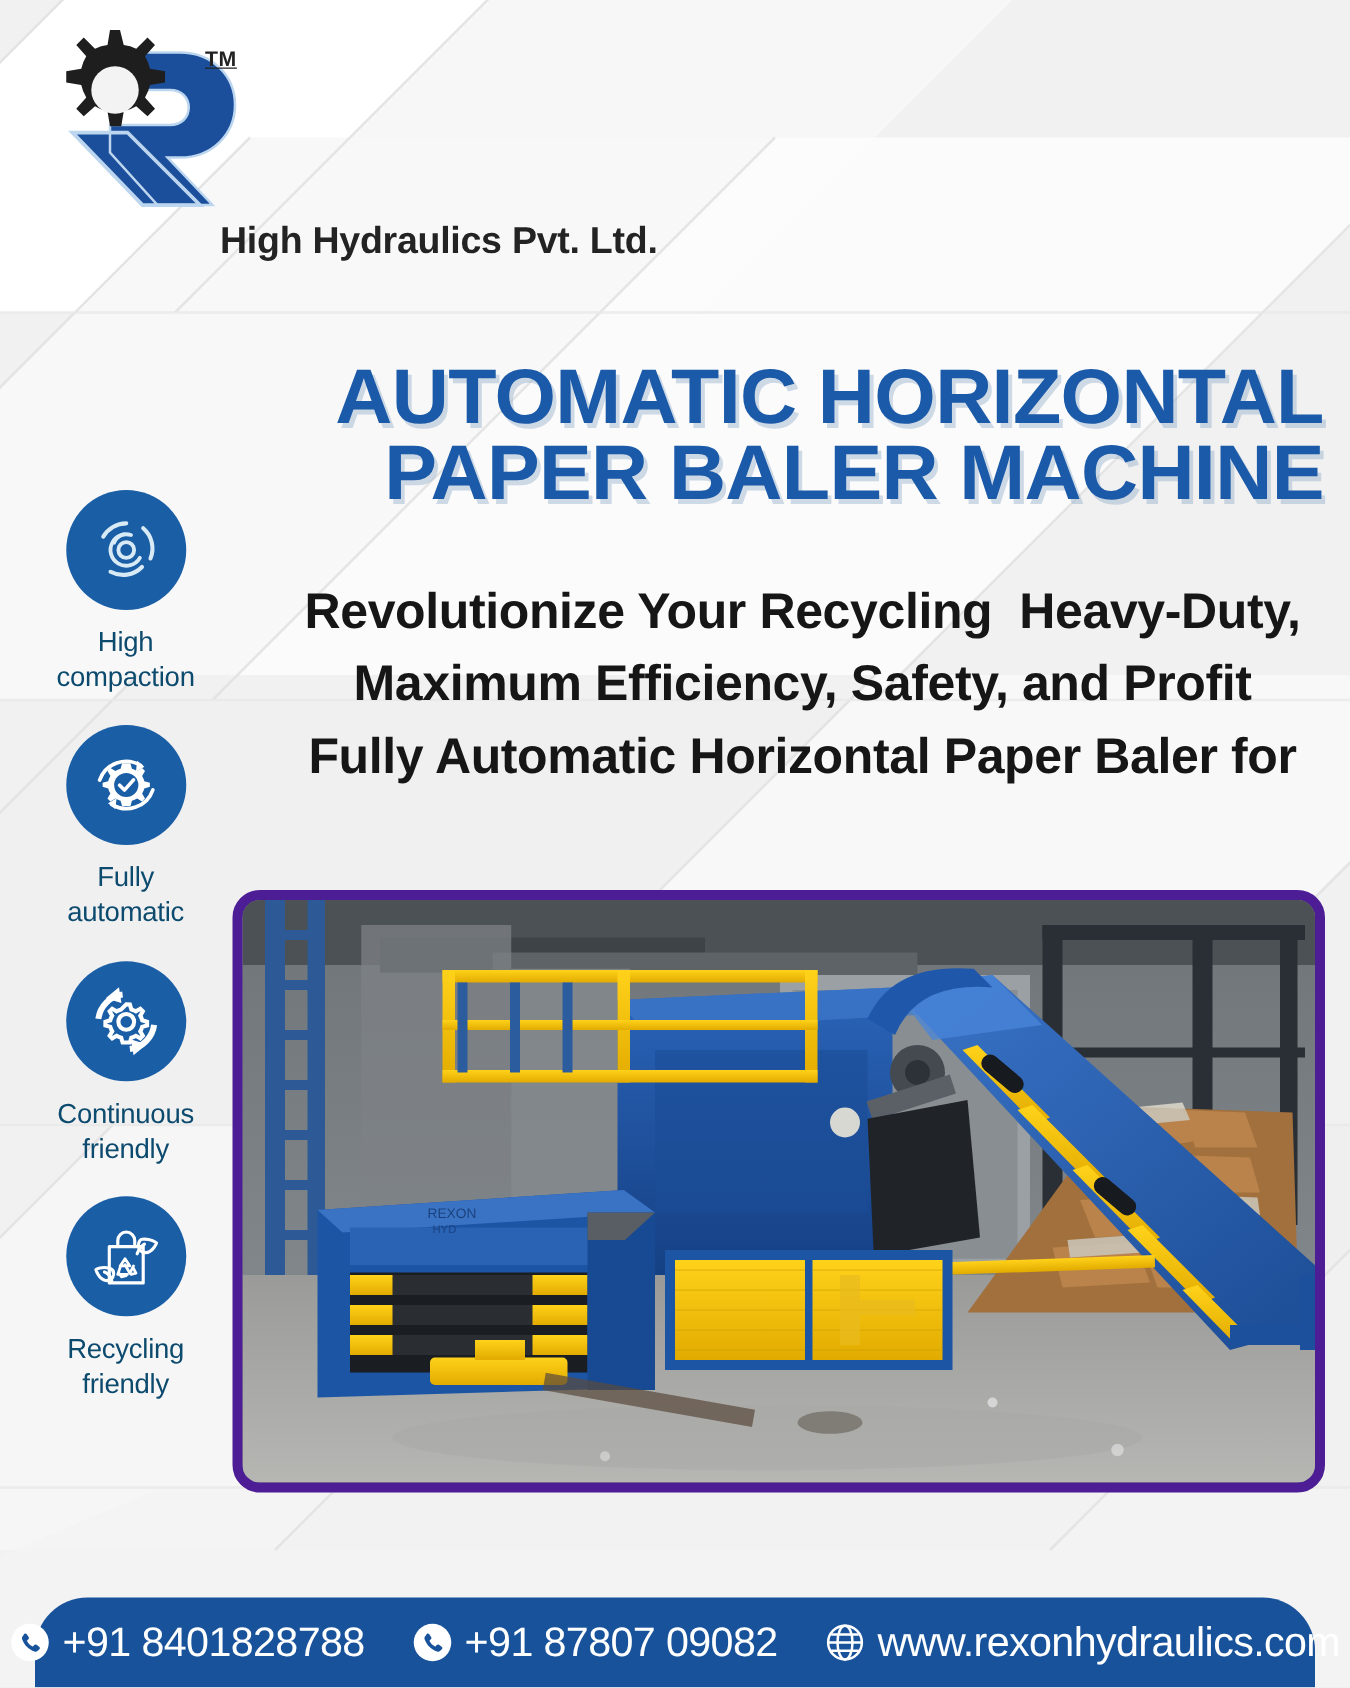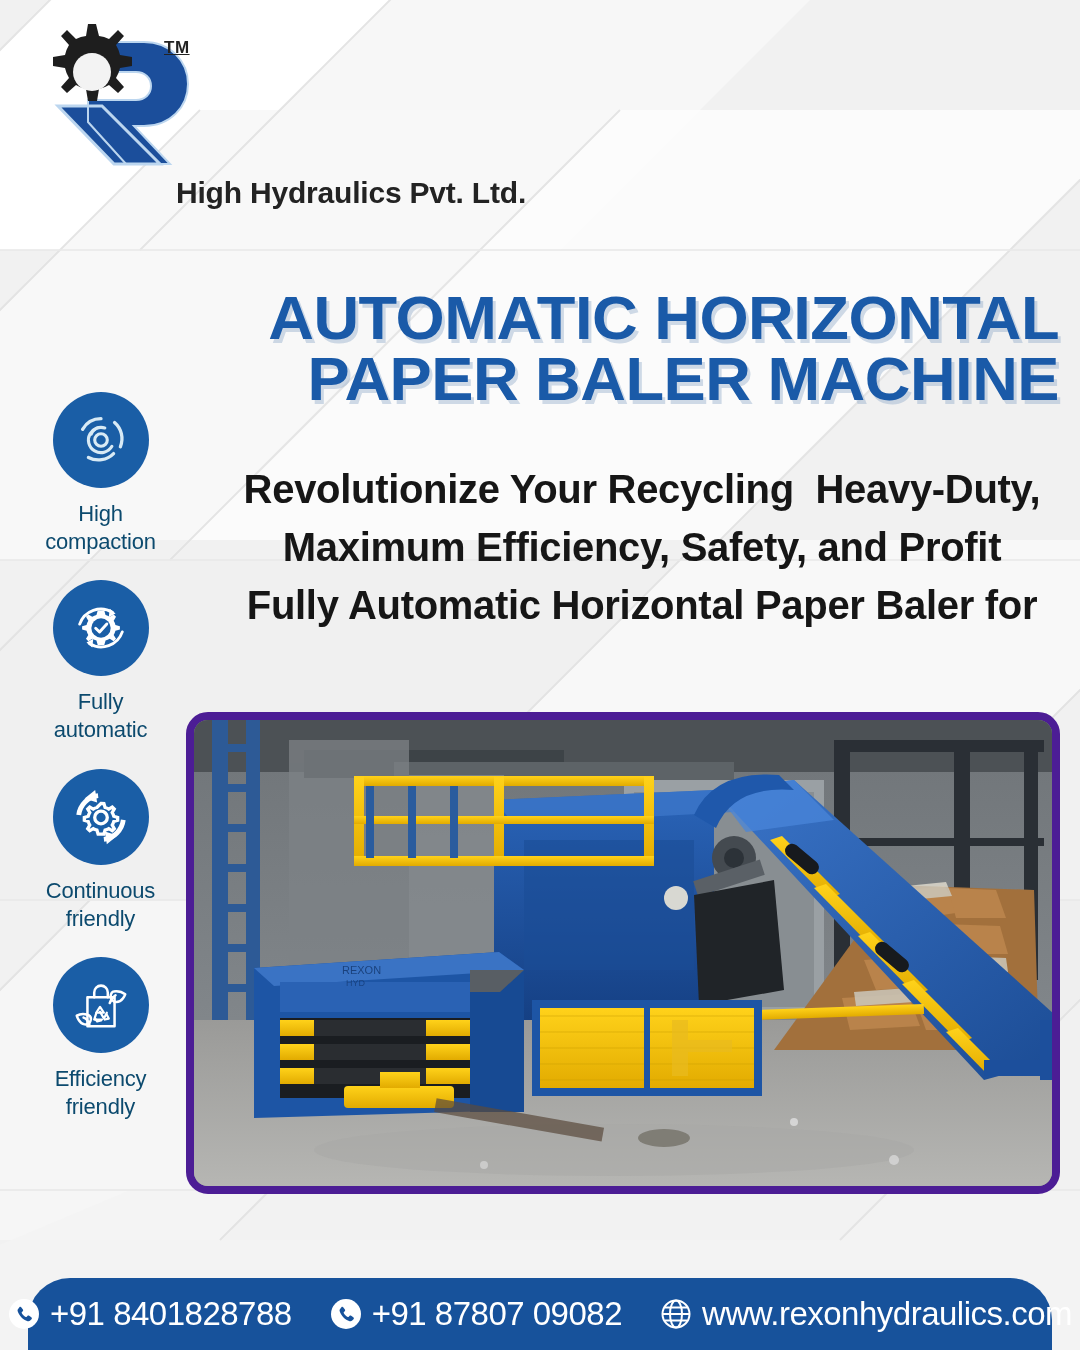--- a/index.html
+++ b/index.html
@@ -222,21 +222,21 @@
             <path d="M36 47 l4 -1 -2 -4"></path>
             <path d="M26 46 l2 3 4 -1"></path>
           </g>
           <path d="M45 18 c7 -1 12 3 12 3 s-3 8 -9 8 c-4 0 -6 -3 -6 -6 0 -3 2 -5 3 -5z"></path>
           <path d="M47 22 c-3 2 -5 5 -6 8"></path>
           <path d="M18 42 c-6 -2 -11 1 -11 1 s2 8 8 9 c4 .5 6 -2 6.5 -5 .4 -3 -1.5 -4.5 -3.5 -5z"></path>
           <path d="M14 45 c3 1 5 4 6 7"></path>
         </svg>
       </div>
       <div class="f-label">
-        <span>Efficiency</span><br>
+        <span>Recycling</span><br>
         <span>friendly</span>
       </div>
     </div>
 
   </div>
 
   <div class="photo">
     <svg viewBox="0 0 858 466" preserveAspectRatio="xMidYMid slice">
       <defs>
         <linearGradient id="wall" x1="0" y1="0" x2="0" y2="1">

